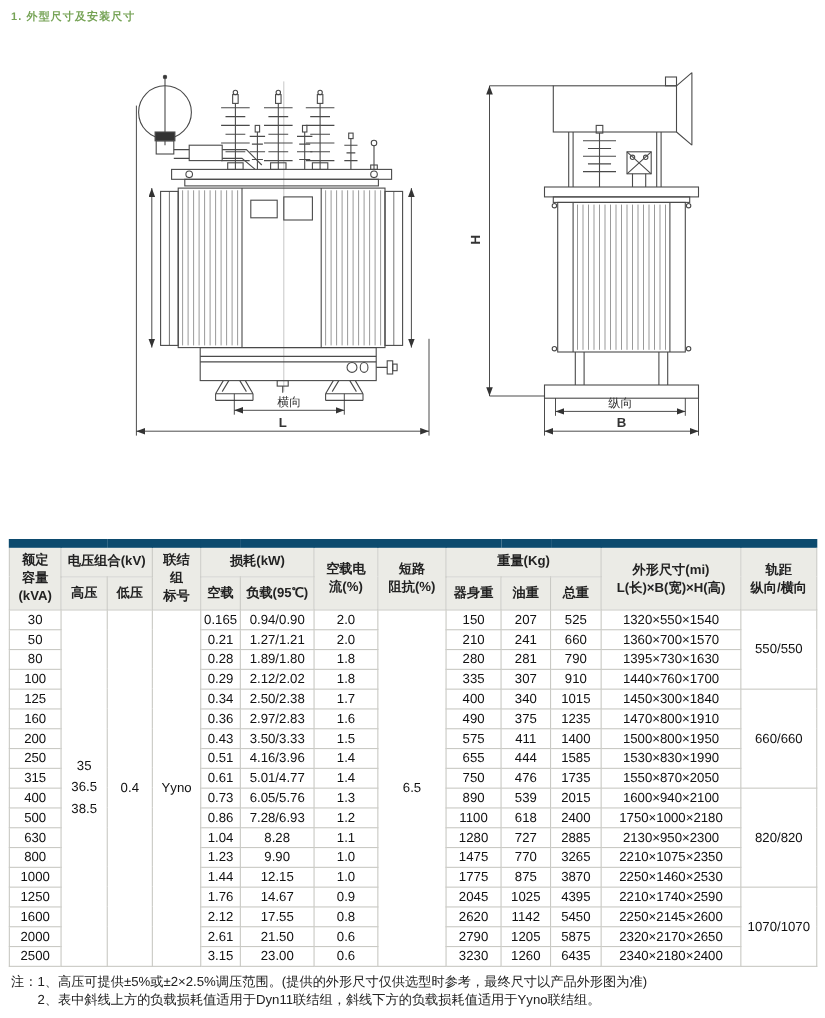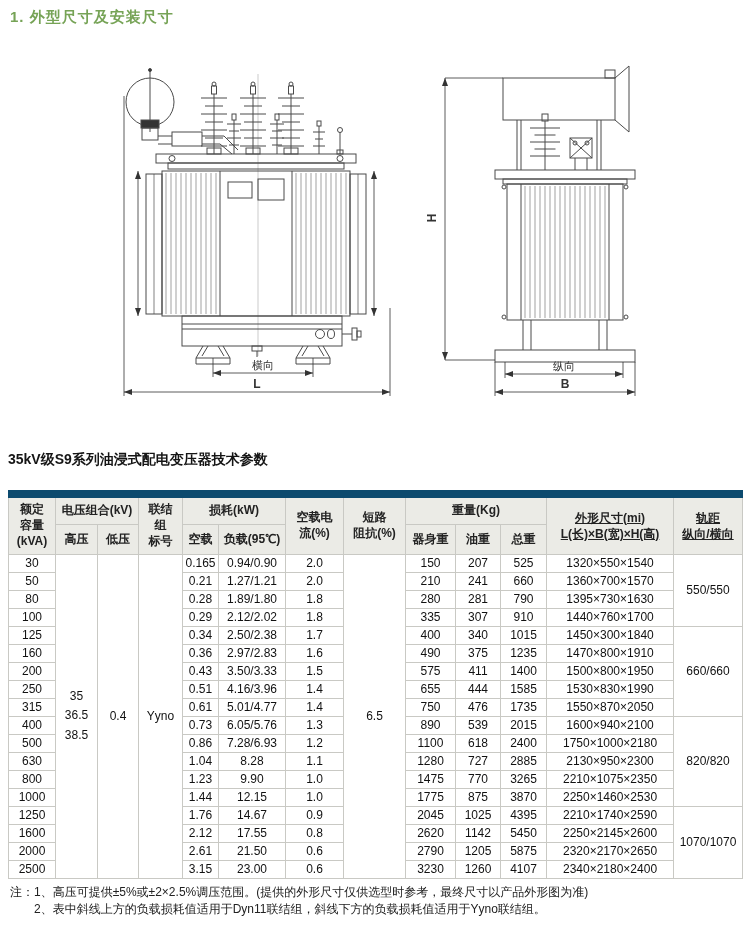--- a/index.html
+++ b/index.html
@@ -1,35 +1,35 @@
 <!DOCTYPE html>
 <html><head>
 <meta charset="utf-8">
 <style>
   html,body { margin:0; padding:0; background:#fff; }
   .page { position:relative; width:750px; height:925px; background:#ffffff;
           font-family:"Liberation Sans", sans-serif; overflow:hidden; }
-  .page-title { position:absolute; left:10px; top:8px; font-size:15px;
+  .page-title { position:absolute; left:10px; top:8px; font-size:10px;
                 font-weight:bold; color:#76a356; letter-spacing:1px; }
   .front-svg { position:absolute; left:100px; top:58px; }
   .side-svg  { position:absolute; left:415px; top:58px; }
   .section-title { position:absolute; left:8px; top:451px; font-size:14px;
                    font-weight:bold; color:#151515; }
   .spec-table { position:absolute; left:8px; top:490px; width:734px;
                 border-collapse:collapse; table-layout:fixed;
                 border-top:8px solid #0c4a6e; }
   .spec-table th, .spec-table td { border:1px solid #c9c9c4; text-align:center;
                 vertical-align:middle; padding:0 1px; overflow:hidden; }
   .spec-table thead th { background:#ebebe6; font-size:12px; font-weight:bold; color:#222; }
   .spec-table thead tr { height:30px; }
   .spec-table tbody tr { height:18px;padding-left:36px; }
   .spec-table tbody td { font-size:12px; color:#111; background:#fff; }
   .pre { white-space:pre-line; line-height:1.3; }
   .hv-cell { white-space:pre-line; line-height:1.6; }
-  .dim-head div { line-height:1.35;text-decoration:underline; }
+  .dim-head div { line-height:1.35; }
   .notes { position:absolute; left:10px; top:884px; display:flex;
            font-size:12px; color:#222; line-height:17px; }
   .notes .note-lines { margin:0; }
   svg text { font-family:"Liberation Sans", sans-serif; fill:#333; }
   .dim-label  { font-size:11px; }
   .dim-letter { font-size:12px; font-weight:bold; }
 </style>
 </head>
 <body>
 
@@ -189,21 +189,20 @@
         <line x1="80" y1="304" x2="80" y2="338" stroke="#333" stroke-width="0.8"></line>
         <line x1="220" y1="304" x2="220" y2="338" stroke="#333" stroke-width="0.8"></line>
         <line x1="80" y1="334" x2="220" y2="334" stroke="#333" stroke-width="0.8" marker-start="url(#ahs)" marker-end="url(#ahs)"></line>
       </g>
     </g>
     <text x="21" y="160" text-anchor="middle" transform="rotate(-90 21 160)" class="dim-letter">H</text>
     <text x="149" y="312" text-anchor="middle" class="dim-label">纵向</text>
     <text x="150" y="330" text-anchor="middle" class="dim-letter">B</text>
   </svg>
 
-  <div class="section-title">35kV级S9系列油浸式配电变压器技术参数</div>
 
   <table class="spec-table">
     <colgroup>
       <col style="width:47px">
         <col style="width:42px">
         <col style="width:41px">
       <col style="width:44px">
         <col style="width:36px">
         <col style="width:67px">
       <col style="width:58px">
@@ -429,21 +428,21 @@
           <td>5875</td>
           <td>2320×2170×2650</td>
         </tr>
         <tr>
           <td>2500</td>
           <td>3.15</td>
           <td>23.00</td>
           <td>0.6</td>
           <td>3230</td>
           <td>1260</td>
-          <td>4107</td>
+          <td>6435</td>
           <td>2340×2180×2400</td>
         </tr>
       </tbody>
   </table>
 
   <div class="notes">
     <span>注：</span>
     <div class="note-lines">
       <div>1、高压可提供±5%或±2×2.5%调压范围。(提供的外形尺寸仅供选型时参考，最终尺寸以产品外形图为准)</div>
       <div>2、表中斜线上方的负载损耗值适用于Dyn11联结组，斜线下方的负载损耗值适用于Yyno联结组。</div>

